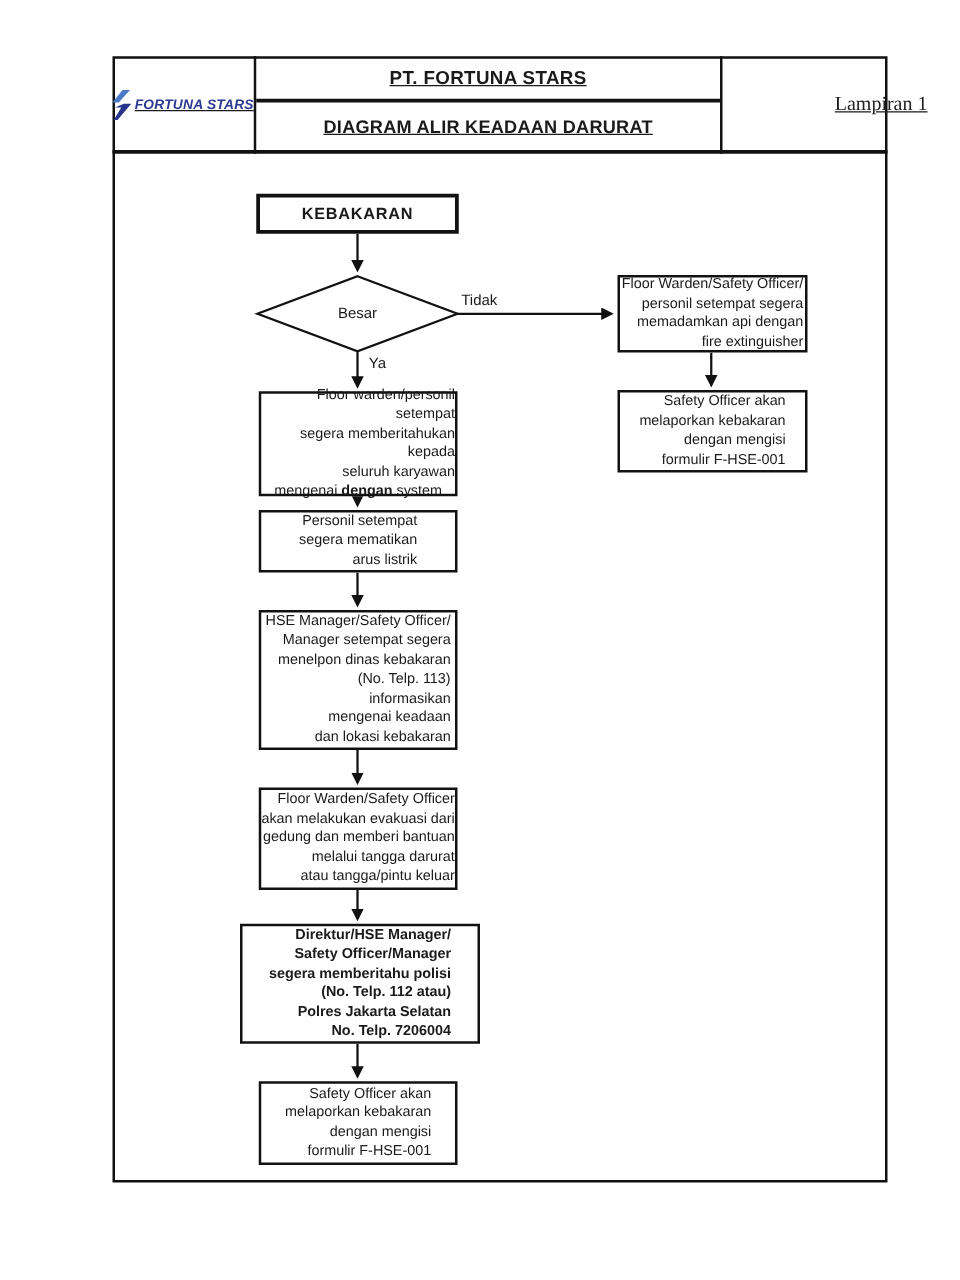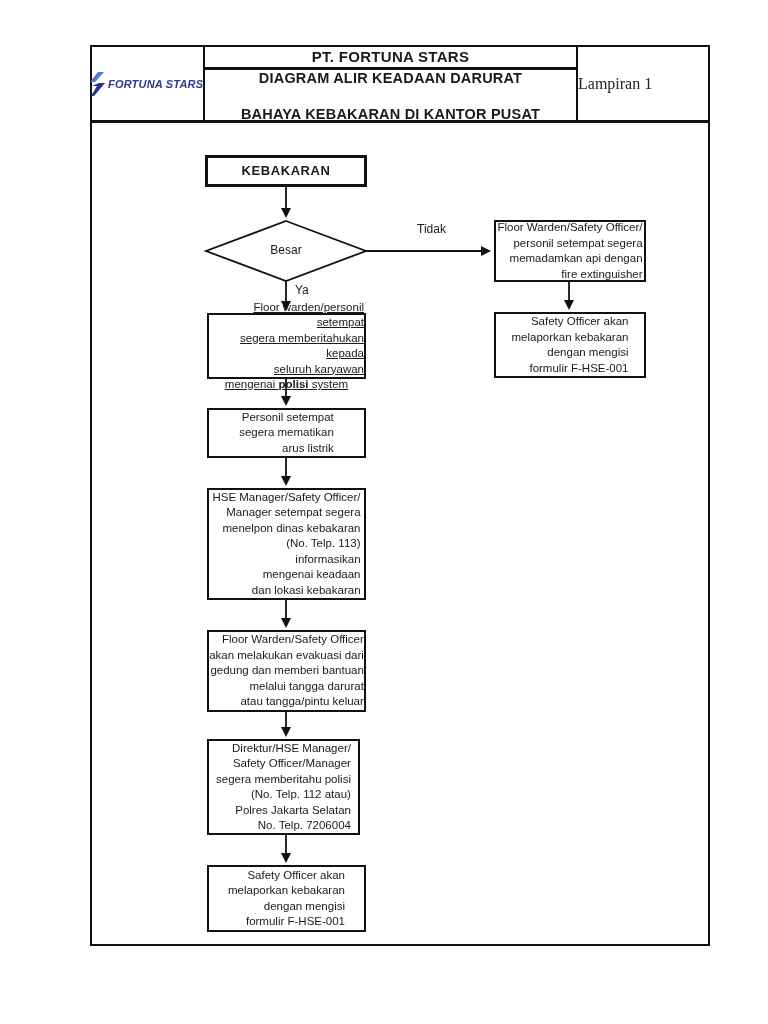--- a/index.html
+++ b/index.html
@@ -18,24 +18,24 @@
   }
   
   .frame {
     position: absolute;
     left: 90px; top: 45px;
     width: 620px; height: 901px;
     border: 2px solid #111;
     box-sizing: border-box;
   }
   
-  .hdr-cell { position: absolute; box-sizing: border-box; display: flex; align-items: center; justify-content: space-between; }
+  .hdr-cell { position: absolute; box-sizing: border-box; display: flex; align-items: center; justify-content: flex-end; text-decoration: underline; }
   .hdr-logo-cell   { left: 90px;  top: 45px; width: 115px; height: 78px; border-right: 2px solid #111; }
   .hdr-title-cell  { left: 205px; top: 45px; width: 373px; height: 78px; border-right: 2px solid #111; flex-direction: column; }
-  .hdr-annex-cell  { left: 578px; top: 45px; width: 132px; height: 78px; }
+  .hdr-annex-cell  { left: 610px; top: 45px; width: 132px; height: 78px; }
   .hdr-bottom-line { position: absolute; left: 90px; top: 120px; width: 620px; height: 3px; background: #111; }
   .hdr-company {
     width: 100%; height: 37px; display: flex; align-items: center; justify-content: center;
     border-bottom: 3px solid #111; box-sizing: border-box;
     font-weight: bold; font-size: 15px; letter-spacing: 0.3px;
   }
   .hdr-doc-title {
     width: 100%; flex: 1; display: flex; flex-direction: column; align-items: center; justify-content: center;
     font-weight: bold; font-size: 14.5px; line-height: 17px; letter-spacing: 0.2px; text-align: center; gap: 19px;
   }
@@ -54,31 +54,31 @@
     z-index: 2;
   }
   .fbox .box-text { white-space: pre-line; }
   .fbox-start {
     left: 205px; top: 155px; width: 162px; height: 32px;
     border-width: 3px;
     font-weight: bold; font-size: 13px; letter-spacing: 0.6px;
   }
   .fbox-padamkan   { left: 494px; top: 220px; width: 152px; height: 62px; }
   .fbox-laporkanan { left: 494px; top: 312px; width: 152px; height: 66px; }
-  .fbox-alarm      { left: 207px; top: 313px; width: 159px; height: 66px; text-decoration: underline; }
+  .fbox-alarm      { left: 207px; top: 313px; width: 159px; height: 84px; }
   .fbox-listrik    { left: 207px; top: 408px; width: 159px; height: 50px; }
   .fbox-telepon    { left: 207px; top: 488px; width: 159px; height: 112px; }
   .fbox-evakuasi   { left: 207px; top: 630px; width: 159px; height: 82px; }
-  .fbox-polisi     { left: 207px; top: 739px; width: 153px; height: 96px; }
+  .fbox-polisi     { left: 192px; top: 739px; width: 192px; height: 96px; font-weight: bold; }
   .fbox-laporkiri  { left: 207px; top: 865px; width: 159px; height: 67px; }
   .flow-label {
     position: absolute; font-size: 12px; z-index: 3; background: transparent;
   }
   .label-besar { left: 206px; top: 243px; width: 160px; text-align: center; }
-  .label-tidak { left: 369px; top: 222px; margin-left: 48px; }
+  .label-tidak { left: 369px; top: 233px; }
   .label-ya    { left: 295px; top: 283px; }
   .flow-svg { position: absolute; left: 0; top: 0; z-index: 1; }
 </style>
 </head>
 <body>
 
 <div class="page">
 
   <div class="frame"></div>
 
@@ -89,21 +89,20 @@
         <polygon points="9,11 15,11 4,24 1,24 7,14 2,14" fill="#27348b"></polygon>
       </svg>
       <span class="logo-text" style="color:#2b3990">FORTUNA STARS</span>
     </div>
   </div>
 
   <div class="hdr-cell hdr-title-cell">
     <div class="hdr-company">PT. FORTUNA STARS</div>
     <div class="hdr-doc-title">
       <div>DIAGRAM ALIR KEADAAN DARURAT</div>
-      <div>BAHAYA KEBAKARAN DI KANTOR PUSAT</div>
     </div>
   </div>
 
   <div class="hdr-cell hdr-annex-cell">
     <span class="annex-text">Lampiran 1</span>
   </div>
 
   <div class="hdr-bottom-line"></div>
 
   <svg class="flow-svg" width="768" height="1024" viewBox="0 0 768 1024">
@@ -149,21 +148,21 @@
     <div class="box-text">Safety Officer akan
 melaporkan kebakaran
 dengan mengisi
 formulir F-HSE-001</div>
   </div>
 
   <div class="fbox fbox-alarm">
     <div class="box-text">Floor warden/personil setempat
 segera memberitahukan kepada
 seluruh karyawan</div>
-    <div><span>mengenai </span><b>polisi</b><span> system</span></div>
+    <div><span>mengenai </span><b>dengan</b><span> system</span></div>
   </div>
 
   <div class="fbox fbox-listrik">
     <div class="box-text">Personil setempat
 segera mematikan
 arus listrik</div>
   </div>
 
   <div class="fbox fbox-telepon">
     <div class="box-text">HSE Manager/Safety Officer/

